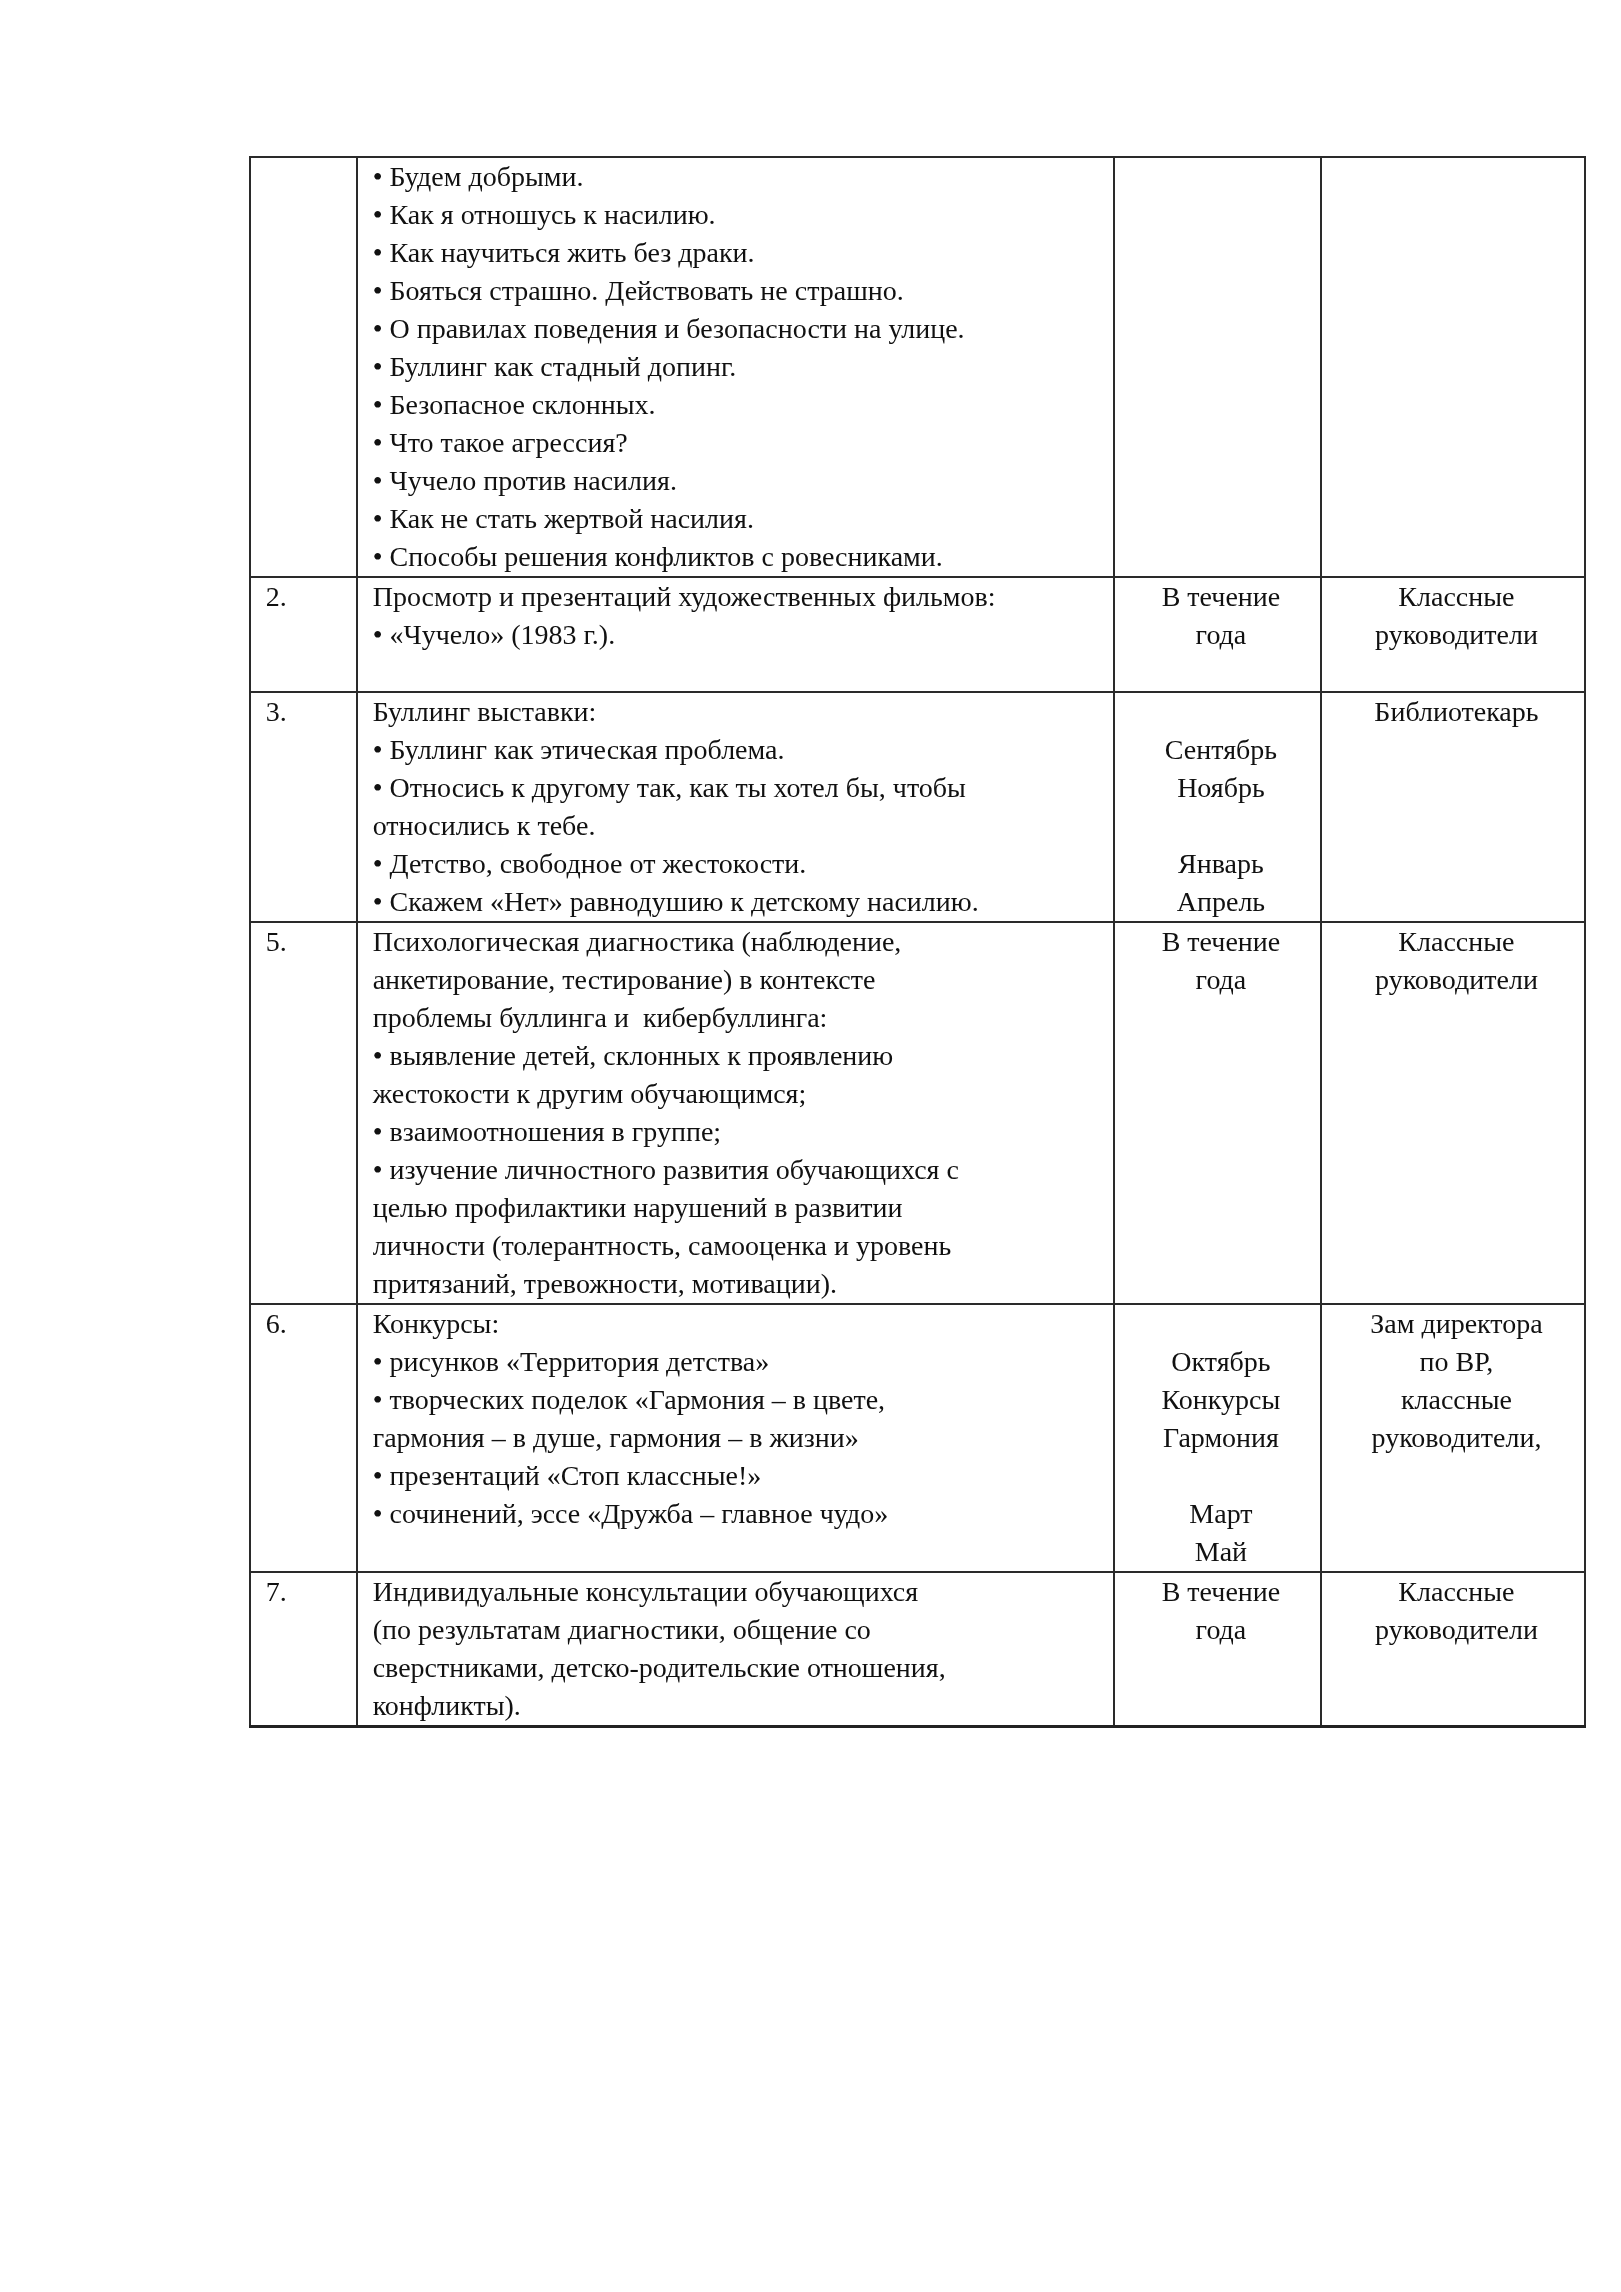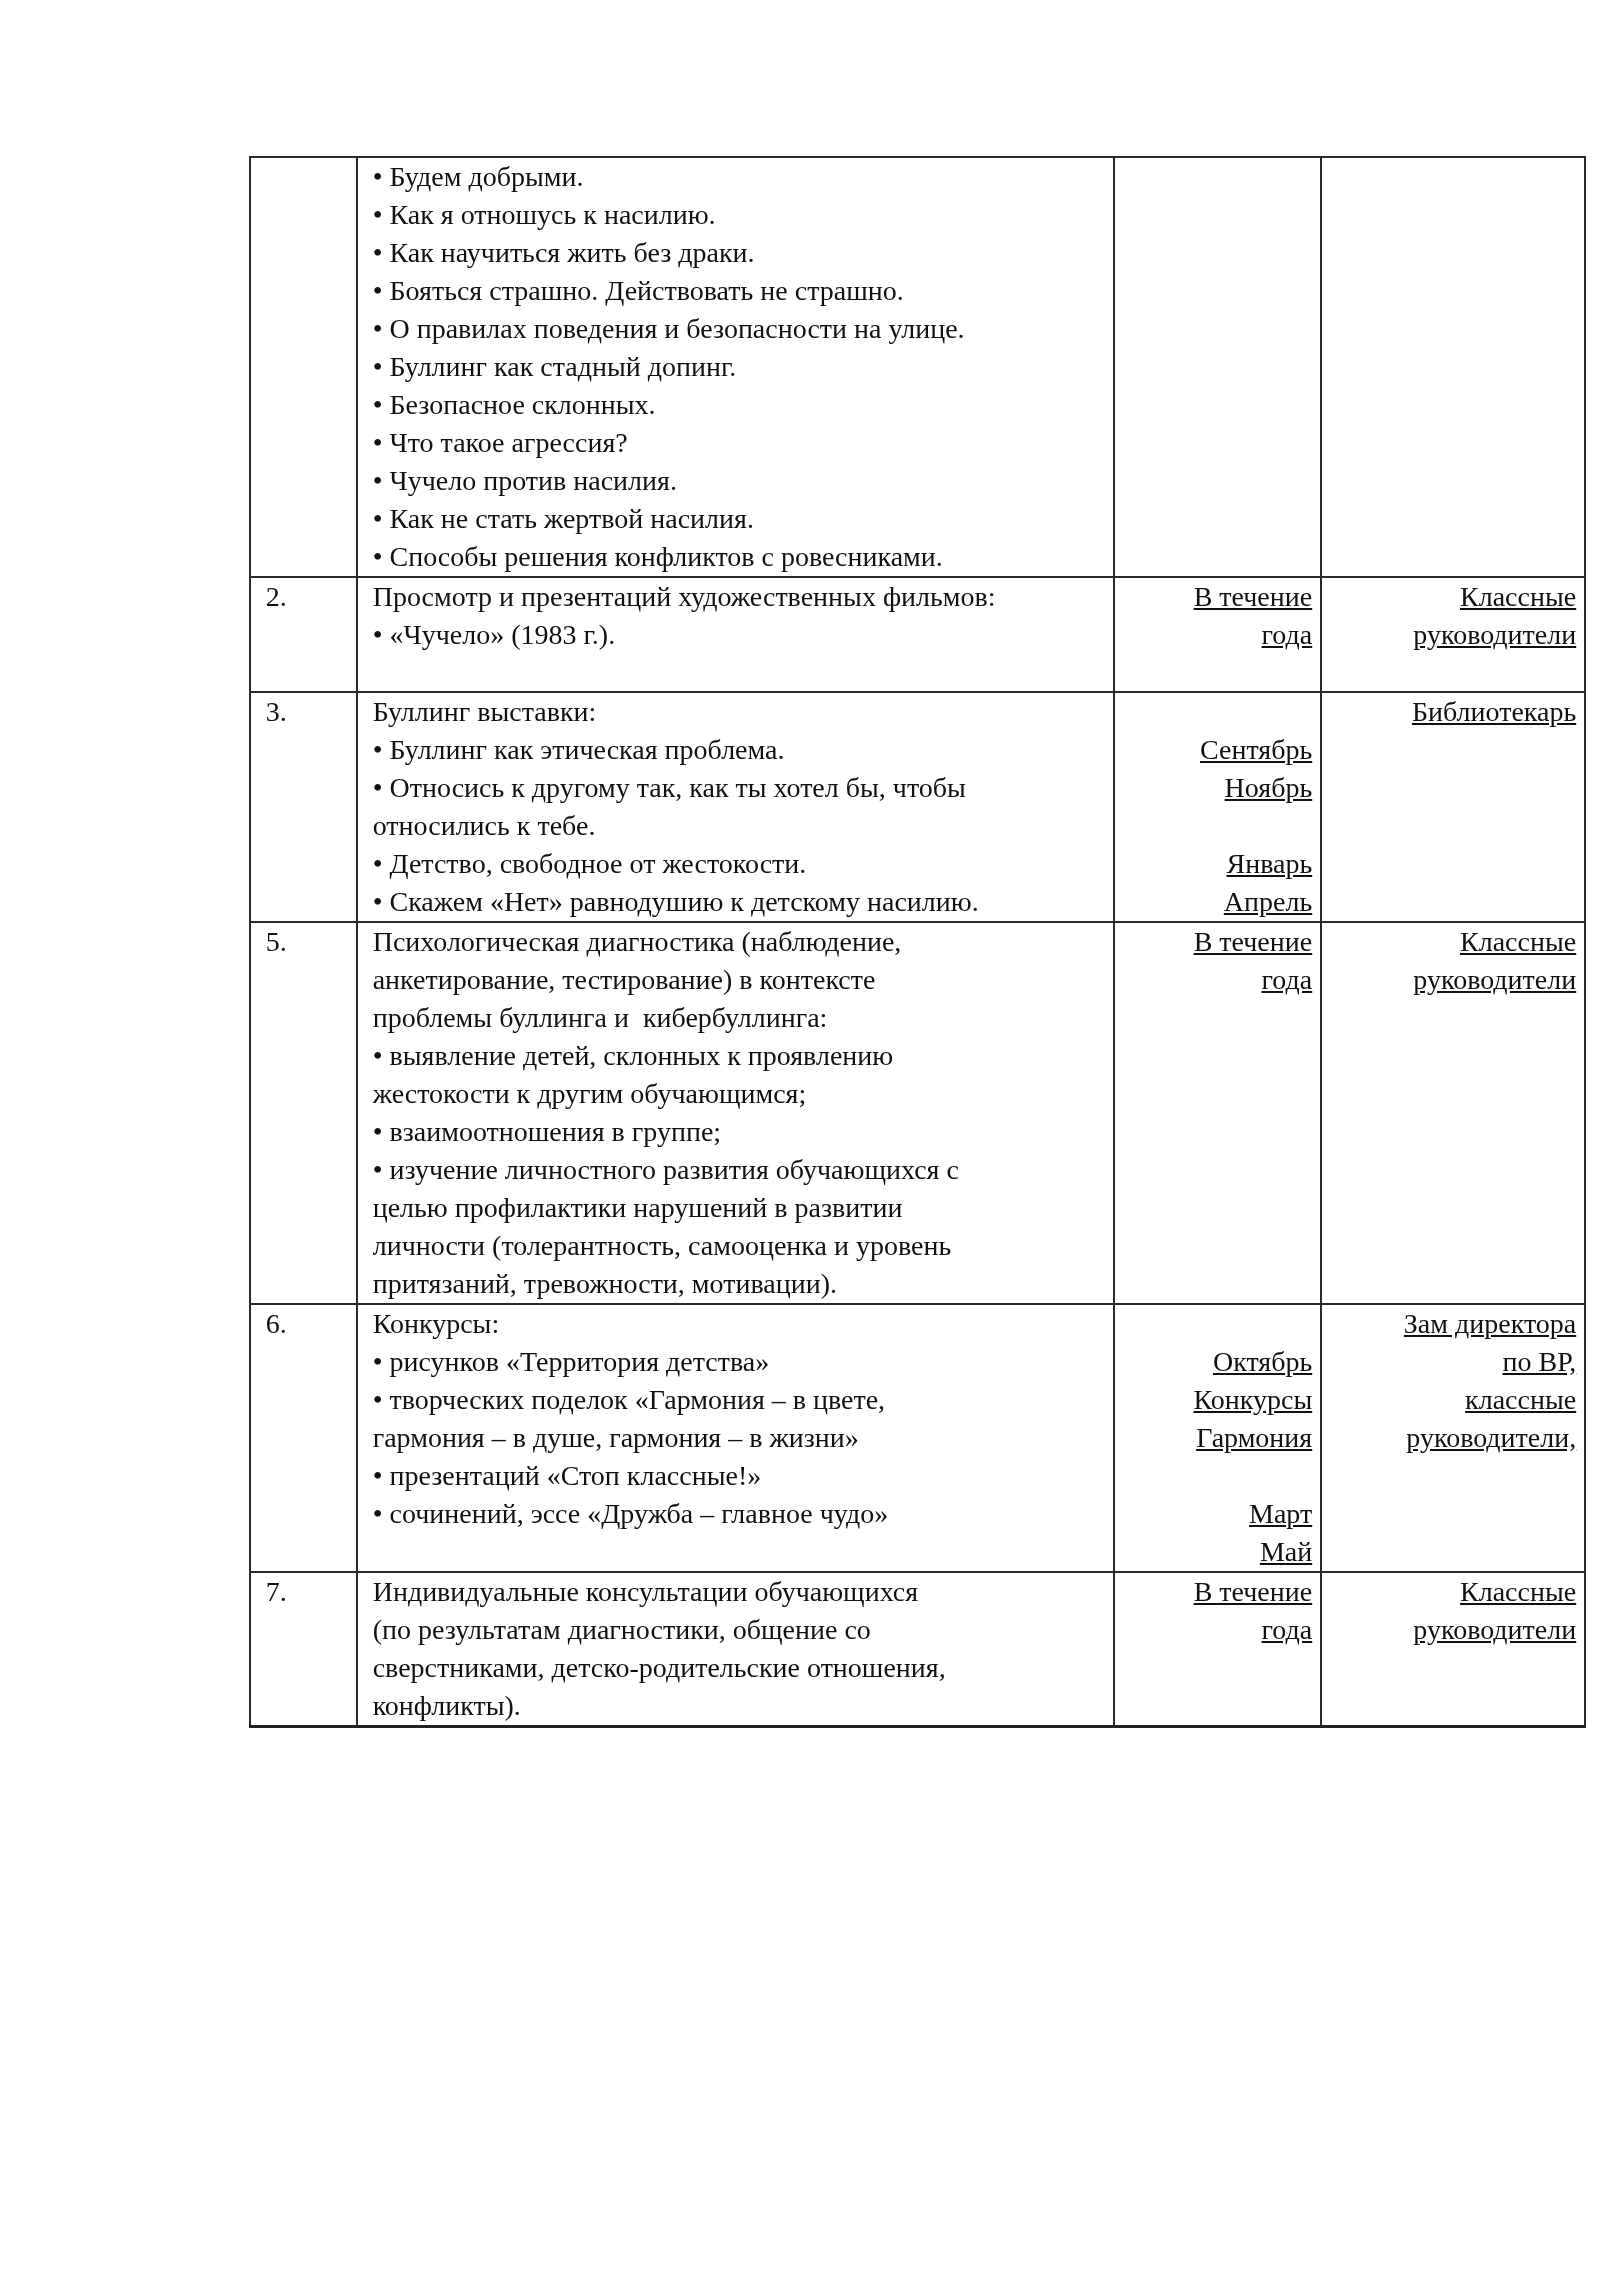--- a/index.html
+++ b/index.html
@@ -13,21 +13,21 @@
     font-family: "Liberation Serif", serif;
     font-size: 28px; line-height: 38px; color: #111; margin-left: 31px;
   }
   table.plan td {
     border: 2px solid #2a2a2a;
     vertical-align: top;
     padding: 0 7.8px 0 14.7px;
   }
   table.plan tr:last-child td { border-bottom: 3.9px solid #222; }
   td.num { padding-left: 15.7px; }
-  td.center { text-align: right; padding: 0 3.9px; text-decoration: underline; }
+  td.center { text-align: center; padding: 0 3.9px; }
   .line { display: block; white-space: pre-wrap; }
   .blank { display: block; height: 38px; }
 </style>
 </head>
 <body>
 
 <div class="page">
   <table class="plan">
     <colgroup>
       <col style="width:107px">

